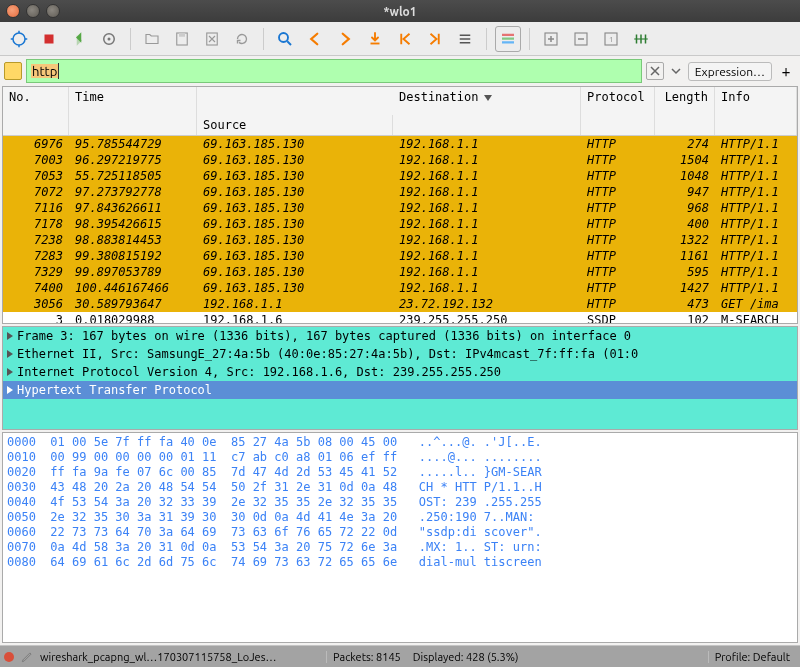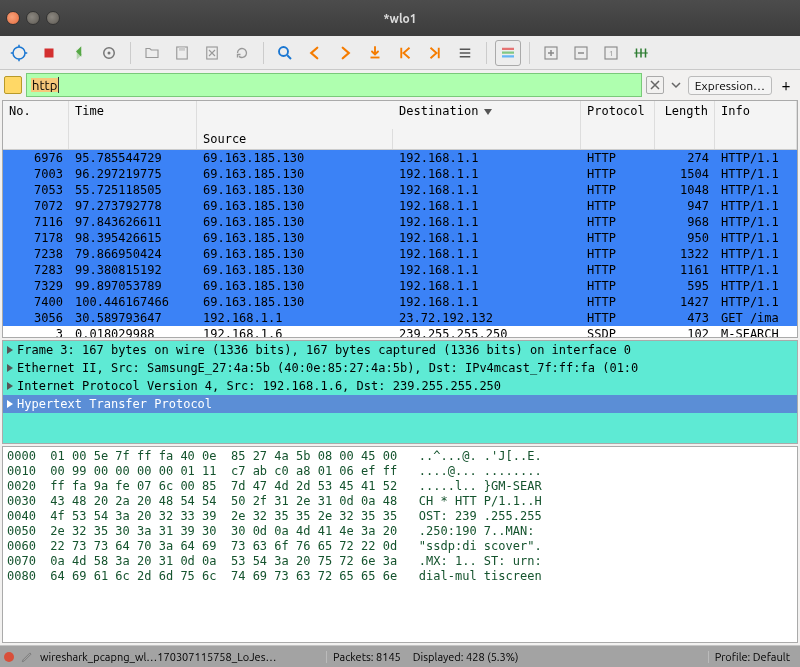--- a/index.html
+++ b/index.html
@@ -1,17 +1,17 @@
 <!DOCTYPE html>
 <html><head>
 <meta charset="utf-8">
 <style>
 * { box-sizing: border-box; margin: 0; padding: 0; }
 body { font-family: "Ubuntu", "DejaVu Sans", sans-serif; font-size: 12px; background: #f2f1f0; width: 800px; height: 667px; overflow: hidden; display: flex; flex-direction: column; }
-.titlebar { height: 36px; background: linear-gradient(#4c4c4c,#3c3c3c); display: flex; align-items: center; padding: 0 6px; color: #dcdcdc; position: relative; }
+.titlebar { height: 22px; background: linear-gradient(#4c4c4c,#3c3c3c); display: flex; align-items: center; padding: 0 6px; color: #dcdcdc; position: relative; }
 .wbtns { display: flex; gap: 6px; }
 .wbtn { width: 14px; height: 14px; border-radius: 50%; border: 1px solid #333; }
 .wbtn.close { background: radial-gradient(circle at 5px 5px,#f7a17a,#e56c3e); }
 .wbtn.min, .wbtn.max { background: radial-gradient(circle at 5px 5px,#8b8780,#5f5b54); }
 .titlebar .title { position:absolute; left:0; right:0; text-align:center; font-weight:bold; pointer-events:none; }
 .toolbar { height: 34px; background: #ededed; border-bottom: 1px solid #c9c9c9; display: flex; align-items: center; padding: 0 6px; gap: 4px; }
 .tbtn { width: 26px; height: 26px; display:flex; align-items:center; justify-content:center; border-radius:3px; }
 .tbtn svg { width:18px; height:18px; }
 .sep { width:1px; height:22px; background:#ccc; margin:0 4px; }
 .filterbar { height: 30px; display:flex; align-items:center; padding: 2px 4px; gap:4px; }
@@ -36,27 +36,27 @@
 .pl-body { flex:1; overflow:hidden; }
 .row { display:flex; height:16px; align-items:center; }
 .row .cell { padding:0 6px; white-space:nowrap; overflow:hidden; }
 .row .no { width:66px; text-align:right; }
 .row .time { width:128px; }
 .row .src { width:196px; }
 .row .dst { width:188px; }
 .row .proto { width:74px; }
 .row .len { width:60px; text-align:right; }
 .row .info { flex:1; }
-.row.http { background:#3b82f6; }
+.row.http { background:#eab308;font-style:italic; }
 .row.ssdp { background:#ffffff; }
 .details { flex: 0 0 104px; background:#5eead4; border:1px solid #aaa; margin:2px; font-family:"DejaVu Sans Mono","Liberation Mono",monospace; font-size:12px; overflow:hidden; }
 .details .line { padding:2px 2px 2px 4px; white-space:nowrap; }
 .details .line.sel { background:#5b8ed6; color:#fff; }
 .tri { display:inline-block; width:0; height:0; border-top:4px solid transparent; border-bottom:4px solid transparent; border-left:6px solid #555; margin-right:4px; }
-.hexview { flex:1; background:#fff; border:1px solid #aaa; margin:0 2px 2px 2px; font-family:"DejaVu Sans Mono","Liberation Mono",monospace; font-size:12px; overflow:hidden; padding:2px 4px; color:#14532d; }
+.hexview { flex:1; background:#fff; border:1px solid #aaa; margin:0 2px 2px 2px; font-family:"DejaVu Sans Mono","Liberation Mono",monospace; font-size:12px; overflow:hidden; padding:2px 4px; color:#3b82f6; }
 .hexview .hexline { white-space:pre; line-height:15px; }
 .statusbar { height:22px; background:#a3a3a3; border-top:1px solid #c4c4c4; display:flex; align-items:center; font-size:11px; padding:0 4px; gap:6px; }
 .status-dot { width:10px; height:10px; border-radius:50%; background:#d94f3a; }
 .status-seg { border-left:1px solid #bbb; padding:0 6px; white-space:nowrap; }
 .sort-ind { display:inline-block; width:0; height:0; border-left:4px solid transparent; border-right:4px solid transparent; border-top:6px solid #555; margin-left:6px; vertical-align:middle; }
 </style>
 </head>
 <body>
 
 <div class="titlebar">
@@ -264,26 +264,26 @@
         <div class="cell proto">HTTP</div>
         <div class="cell len">968</div>
         <div class="cell info">HTTP/1.1</div>
       </div>
       <div class="row http">
         <div class="cell no">7178</div>
         <div class="cell time">98.395426615</div>
         <div class="cell src">69.163.185.130</div>
         <div class="cell dst">192.168.1.1</div>
         <div class="cell proto">HTTP</div>
-        <div class="cell len">950</div>
+        <div class="cell len">400</div>
         <div class="cell info">HTTP/1.1</div>
       </div>
       <div class="row http">
         <div class="cell no">7238</div>
-        <div class="cell time">79.866950424</div>
+        <div class="cell time">98.883814453</div>
         <div class="cell src">69.163.185.130</div>
         <div class="cell dst">192.168.1.1</div>
         <div class="cell proto">HTTP</div>
         <div class="cell len">1322</div>
         <div class="cell info">HTTP/1.1</div>
       </div>
       <div class="row http">
         <div class="cell no">7283</div>
         <div class="cell time">99.380815192</div>
         <div class="cell src">69.163.185.130</div>

